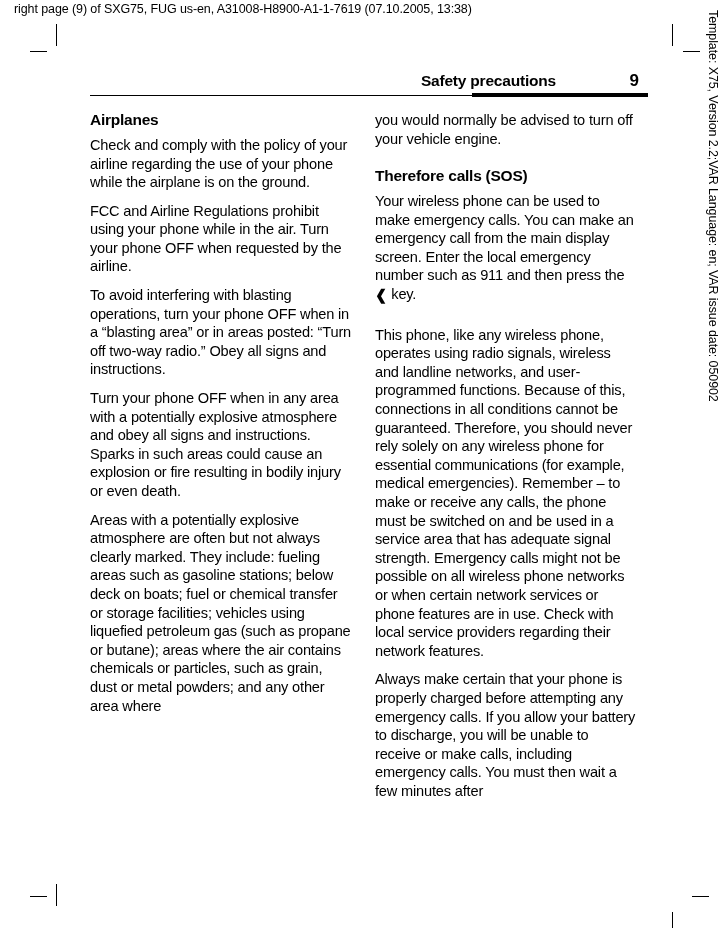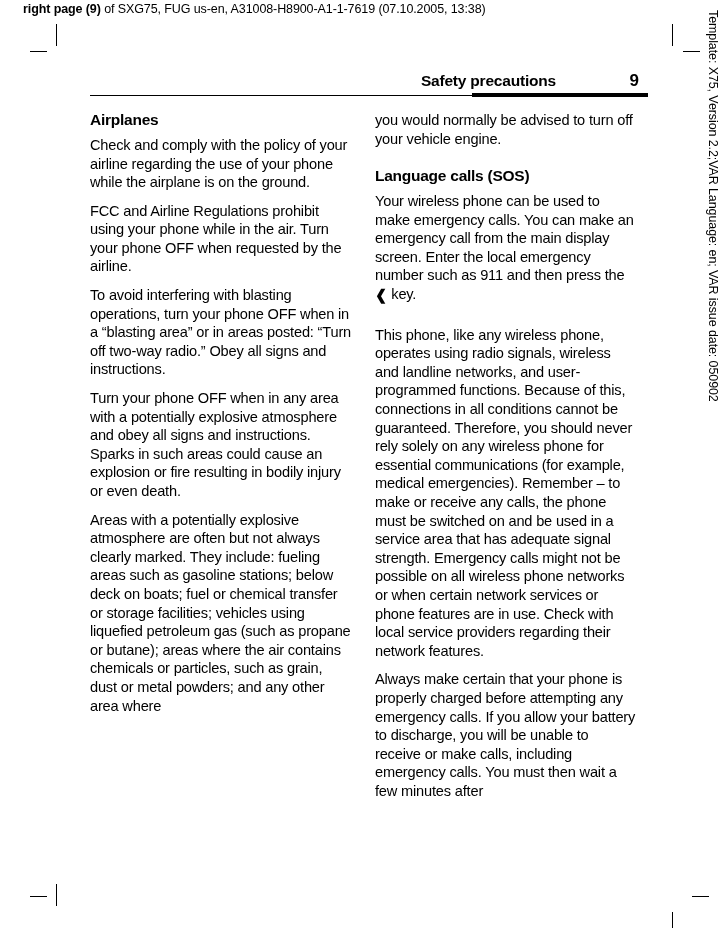--- a/index.html
+++ b/index.html
@@ -19,22 +19,21 @@
   
   .proof-header {
     position: absolute;
     left: 14px;
     top: 2px;
     font-size: 12.5px;
     letter-spacing: -0.1px;
     white-space: nowrap;
   }
   .proof-header .bold {
-    font-weight: bold;
-    margin-left: 9px;
+    font-weight: normal;
   }
 
   
   .crop-mark {
     position: absolute;
     background: #000000;
   }
   .crop-v { width: 1px; }
   .crop-h { height: 1px; }
   .vtext-right-wrap {
@@ -175,21 +174,21 @@
 
       <p class="body">To avoid interfering with blasting operations, turn your phone OFF when in a “blasting area” or in areas posted: “Turn off two-way radio.” Obey all signs and instructions.</p>
 
       <p class="body">Turn your phone OFF when in any area with a potentially explosive atmosphere and obey all signs and instructions. Sparks in such areas could cause an explosion or fire resulting in bodily injury or even death.</p>
       <p class="body tight">Areas with a potentially explosive atmosphere are often but not always clearly marked. They include: fueling areas such as gasoline stations; below deck on boats; fuel or chemical transfer or storage facilities; vehicles using liquefied petroleum gas (such as propane or butane); areas where the air contains chemicals or particles, such as grain, dust or metal powders; and any other area where</p>
     </div>
 
     <div class="col">
       <p class="body">you would normally be advised to turn off your vehicle engine.</p>
 
-      <h2 class="sec spaced">Language calls (SOS)</h2>
+      <h2 class="sec spaced">Therefore calls (SOS)</h2>
       <p class="body"><span>Your wireless phone can be used to make emergency calls. You can make an emergency call from the main display screen. Enter the local emergency number such as 911 and then press the </span><span class="callkey">❰</span><span> key.</span></p>
 
       <p class="body gap-before">This phone, like any wireless phone, operates using radio signals, wireless and landline networks, and user-programmed functions. Because of this, connections in all conditions cannot be guaranteed. Therefore, you should never rely solely on any wireless phone for essential communications (for example, medical emergencies). Remember – to make or receive any calls, the phone must be switched on and be used in a service area that has adequate signal strength. Emergency calls might not be possible on all wireless phone networks or when certain network services or phone features are in use. Check with local service providers regarding their network features.</p>
       <p class="body tight">Always make certain that your phone is properly charged before attempting any emergency calls. If you allow your battery to discharge, you will be unable to receive or make calls, including emergency calls. You must then wait a few minutes after</p>
     </div>
 
   </div>
 </div>
 
 </body></html>

